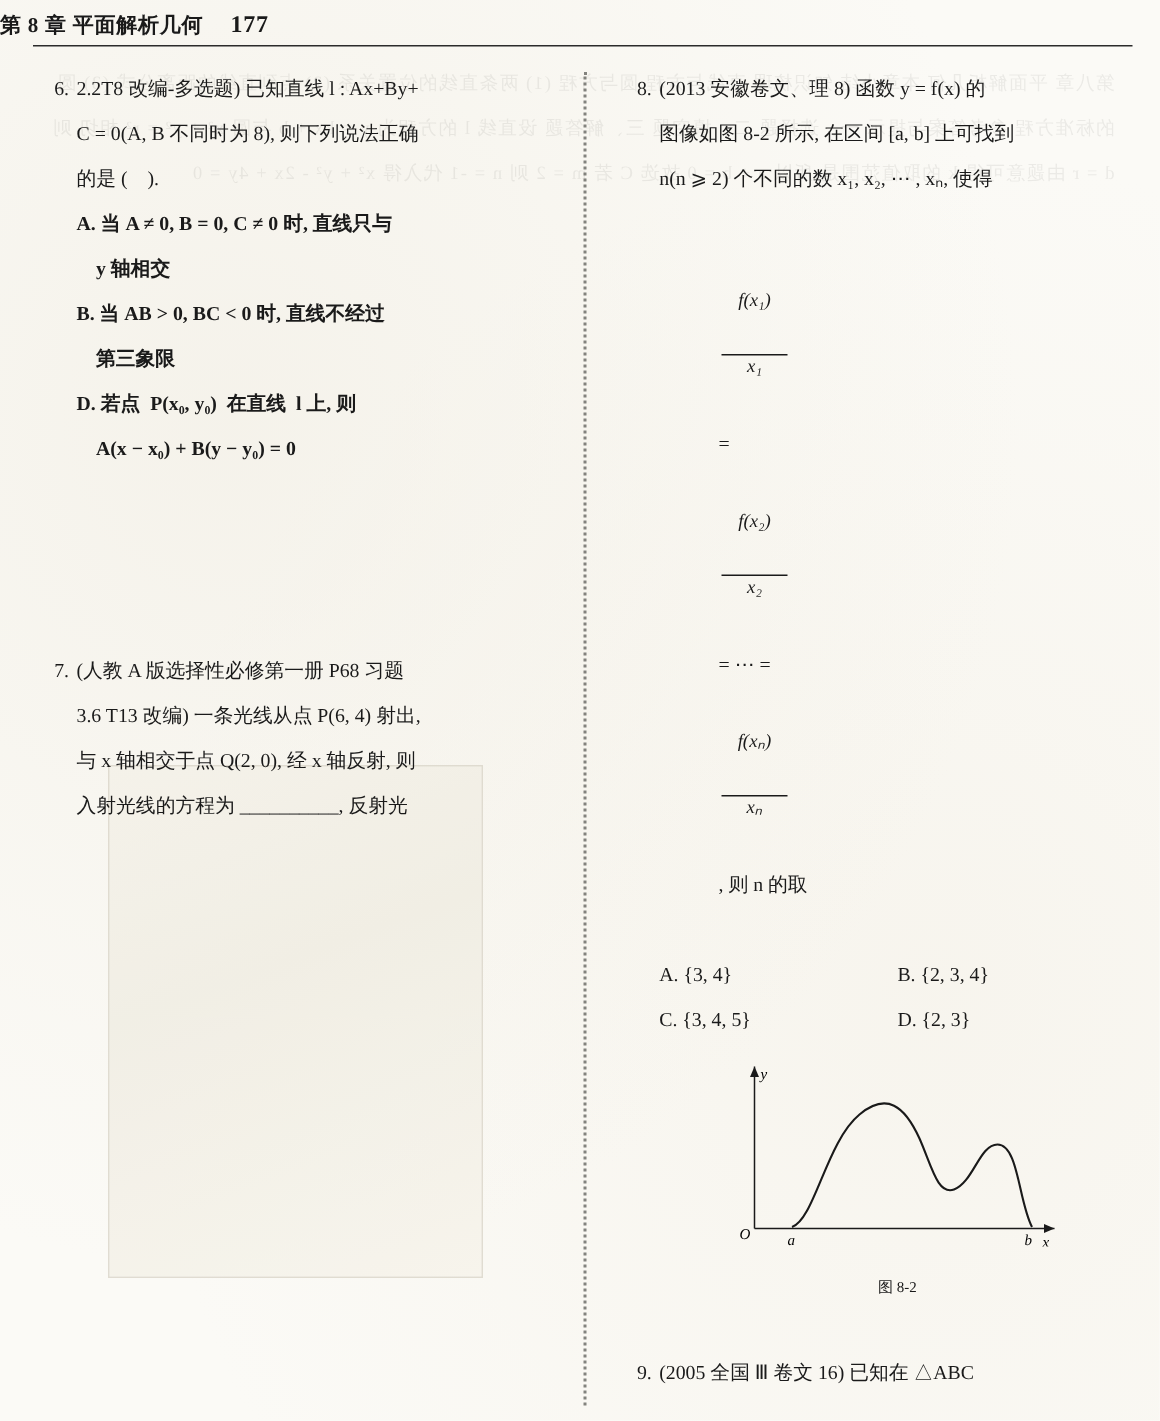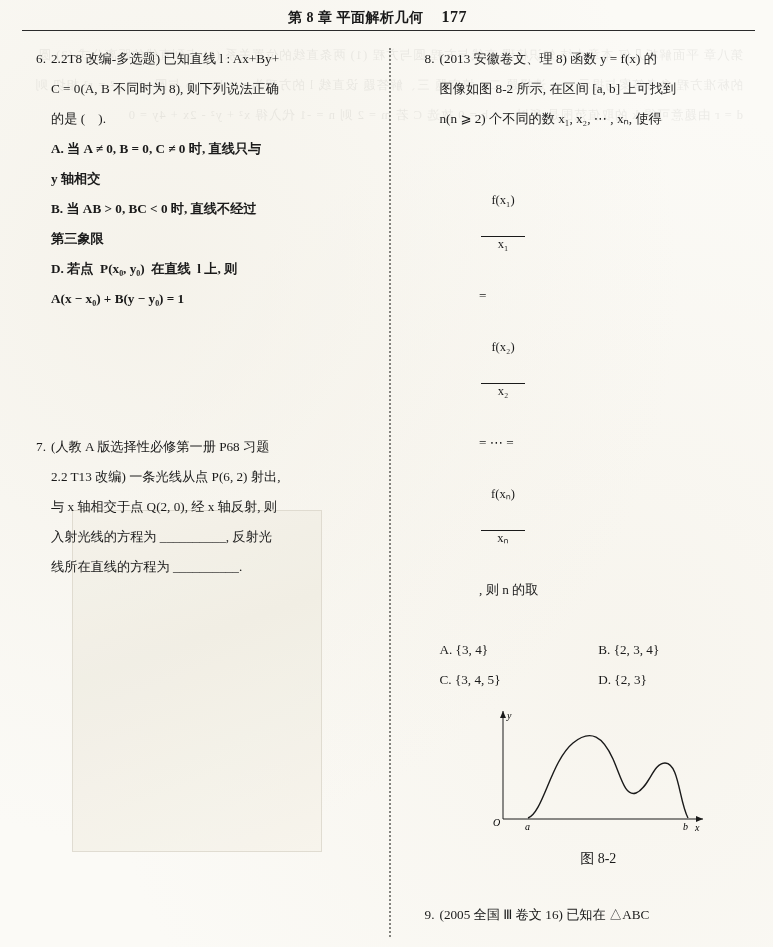--- a/index.html
+++ b/index.html
@@ -37,21 +37,21 @@
     box-sizing: border-box;
     pointer-events: none;
     white-space: pre-wrap;
     font-family: "Liberation Serif", serif;
   }
   .header {
     position: absolute;
     top: 8px;
     left: 0;
     right: 18px;
-    text-align: center;
+    text-align: left;
     font-size: 14.5px;
     font-weight: bold;
     letter-spacing: 0.5px;
   }
   .header .chap {
     font-size: 14px;
   }
   .header .pageno {
     font-size: 16px;
     margin-left: 14px;
@@ -109,39 +109,40 @@
   }
   .choice-row {
     display: flex;
     align-items: center;
   }
   .choice-row .c {
     width: 50%;
   }
   .indent {
     padding-left: 16px;
+    margin-left: 13px;
   }
   
-  .it { }
+  .it { font-style: italic; }
   .frac {
     display: inline-block;
     vertical-align: -0.55em;
     text-align: center;
     font-size: 0.95em;
     line-height: 1.15;
     margin: 0 2px;
   }
   .frac .top { display: block; padding: 0 3px; }
   .frac .bot { display: block; border-top: 1px solid #1a1a1a; padding: 0 3px; }
   .figwrap {
     margin: 6px 0 0 0;
     text-align: center;
   }
   .figcap {
-    font-size: 14px;
+    font-size: 10px;
     margin-top: 2px;
   }
   .photo-patch {
     position: absolute;
     left: 72px;
     top: 510px;
     width: 248px;
     height: 340px;
     border: 1px solid #d8d3c6;
     background: linear-gradient(160deg, #f4f1e8 0%, #efece1 40%, #f6f3ea 100%);
@@ -172,33 +173,32 @@
         <div class="body">
           <div class="line">2.2T8 改编-多选题) 已知直线 l : Ax+By+</div>
           <div class="line">C = 0(A, B 不同时为 8), 则下列说法正确</div>
           <div class="line">的是 (    ).</div>
           <div class="choices">
             <div class="line">A. 当 A ≠ 0, B = 0, C ≠ 0 时, 直线只与</div>
             <div class="line indent">y 轴相交</div>
             <div class="line">B. 当 AB &gt; 0, BC &lt; 0 时, 直线不经过</div>
             <div class="line indent">第三象限</div>
             <div class="line">D. 若点  P(x₀, y₀)  在直线  l 上, 则</div>
-            <div class="line indent">A(x − x₀) + B(y − y₀) = 1</div>
+            <div class="line indent">A(x − x₀) + B(y − y₀) = 0</div>
           </div>
         </div>
       </div>
 
       <div class="item" style="margin-top:118px;">
         <div class="num">7.</div>
         <div class="body">
           <div class="line">(人教 A 版选择性必修第一册 P68 习题</div>
-          <div class="line">2.2 T13 改编) 一条光线从点 P(6, 2) 射出,</div>
+          <div class="line">3.6 T13 改编) 一条光线从点 P(6, 4) 射出,</div>
           <div class="line">与 x 轴相交于点 Q(2, 0), 经 x 轴反射, 则</div>
           <div class="line">入射光线的方程为 __________, 反射光</div>
-          <div class="line">线所在直线的方程为 __________.</div>
         </div>
       </div>
 
     </div>
 
     <div class="divider"></div>
 
     <div class="col">
 
       <div class="item">

